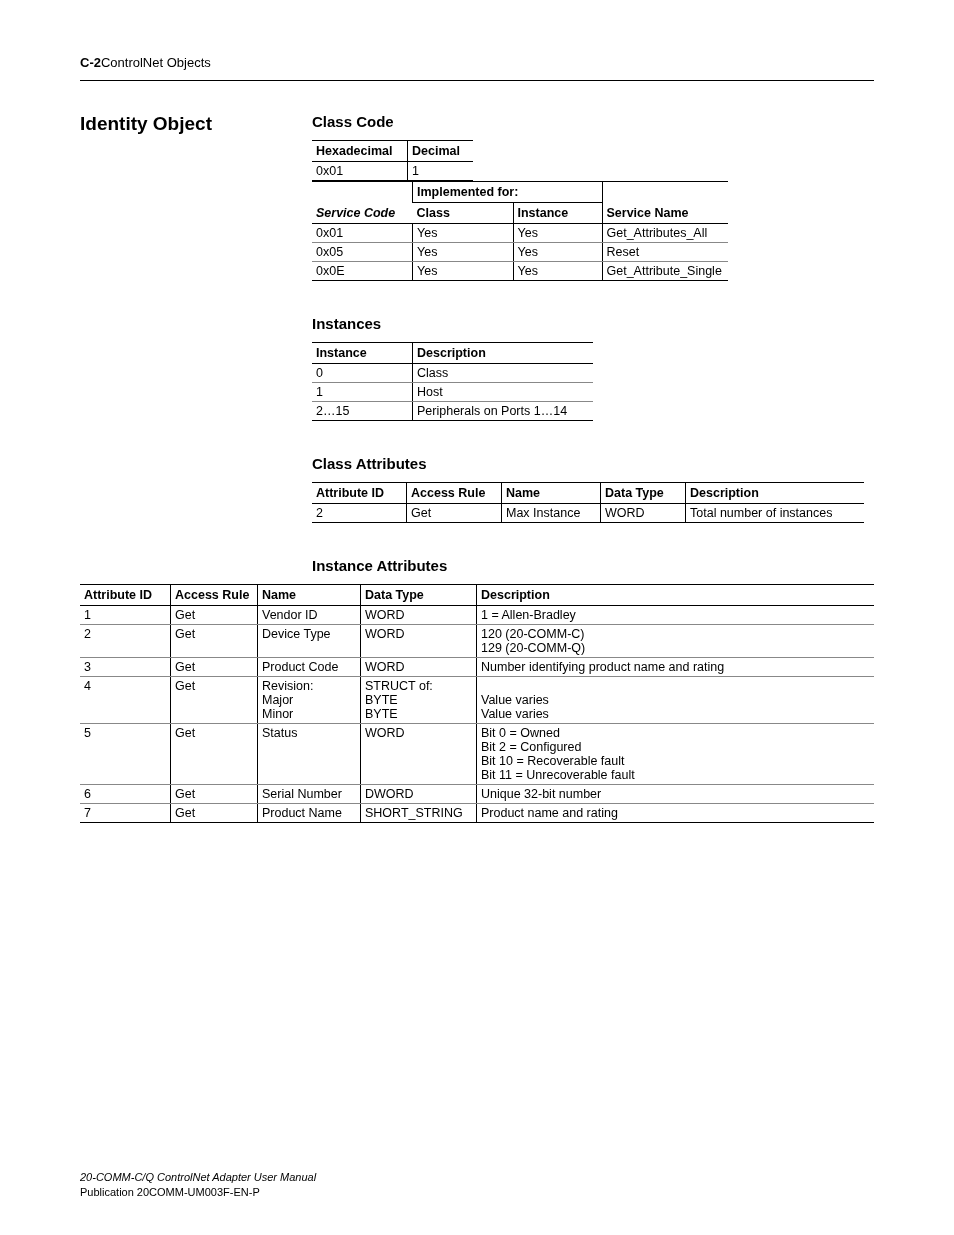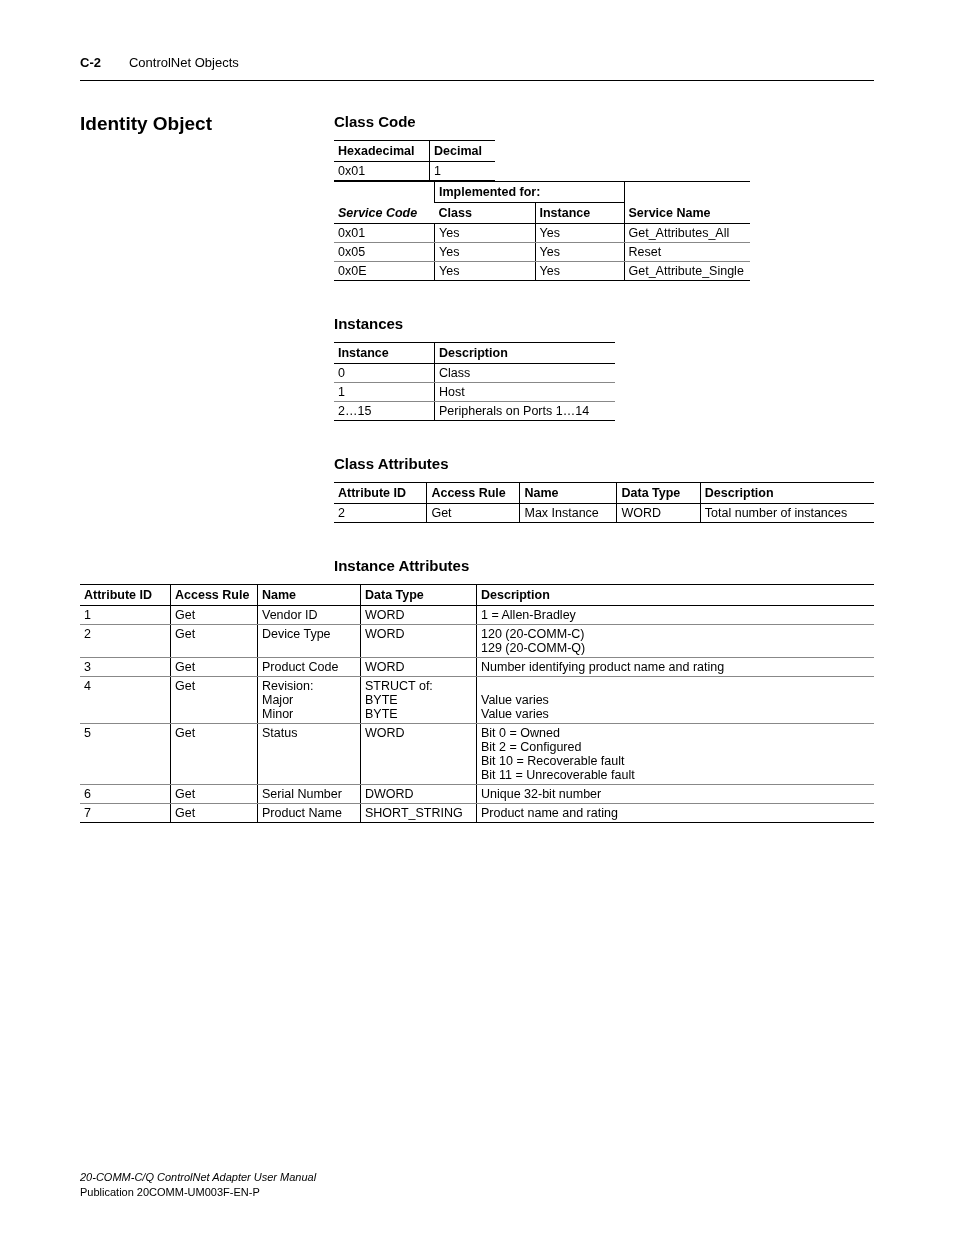--- a/index.html
+++ b/index.html
@@ -12,29 +12,28 @@
     box-sizing: border-box;
     width: 954px;
     min-height: 1235px;
     position: relative;
   }
   .header-line {
     border-bottom: 1px solid #000;
     padding-bottom: 10px;
     margin-bottom: 32px;
     display: flex;
-    gap: 28px;
     font-family: Arial, Helvetica, sans-serif;
     font-size: 13px;
   }
   .header-line .pnum { font-weight: bold; }
   .columns {
     display: flex;
     align-items: flex-start;
-    gap: 24px;
+    gap: 2px;
   }
   .left-col {
     width: 230px;
     flex-shrink: 0;
   }
   .right-col {
     flex: 1;
   }
   .section-heading {
     font-family: Arial, Helvetica, sans-serif;

